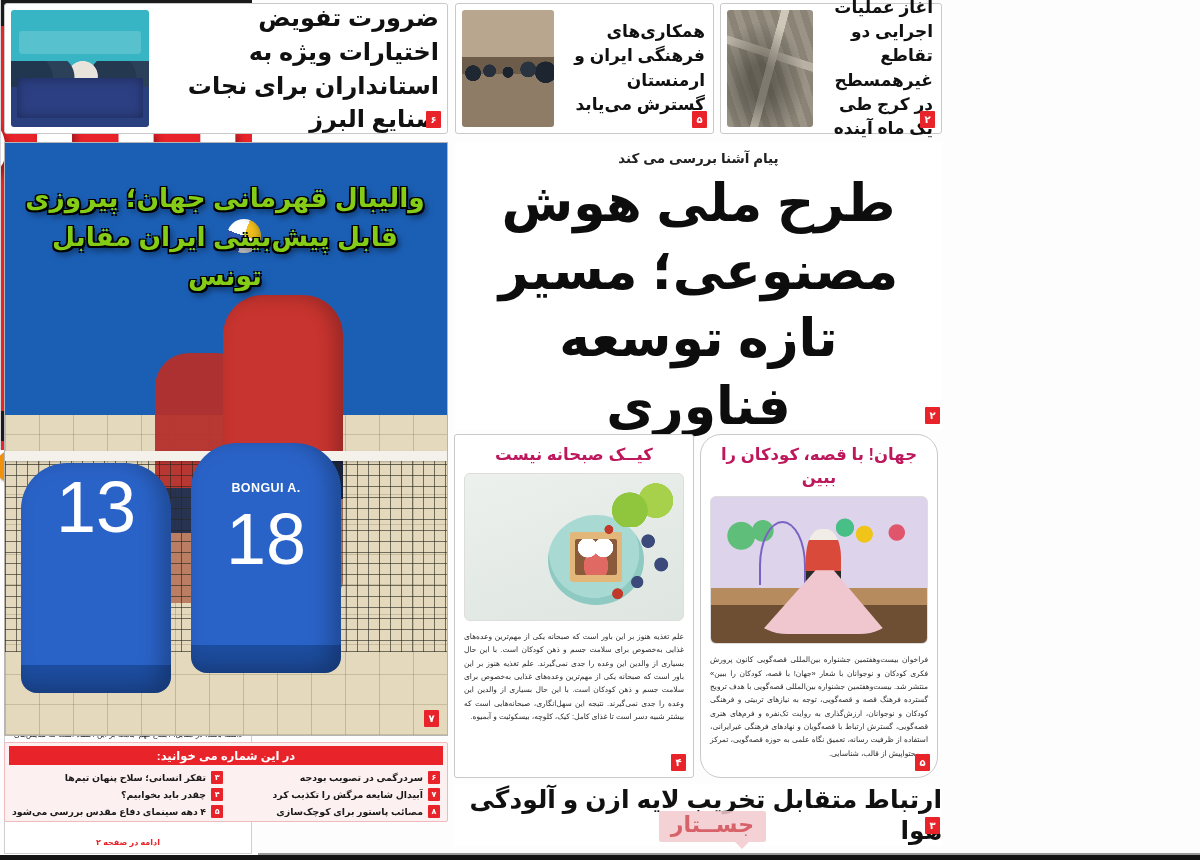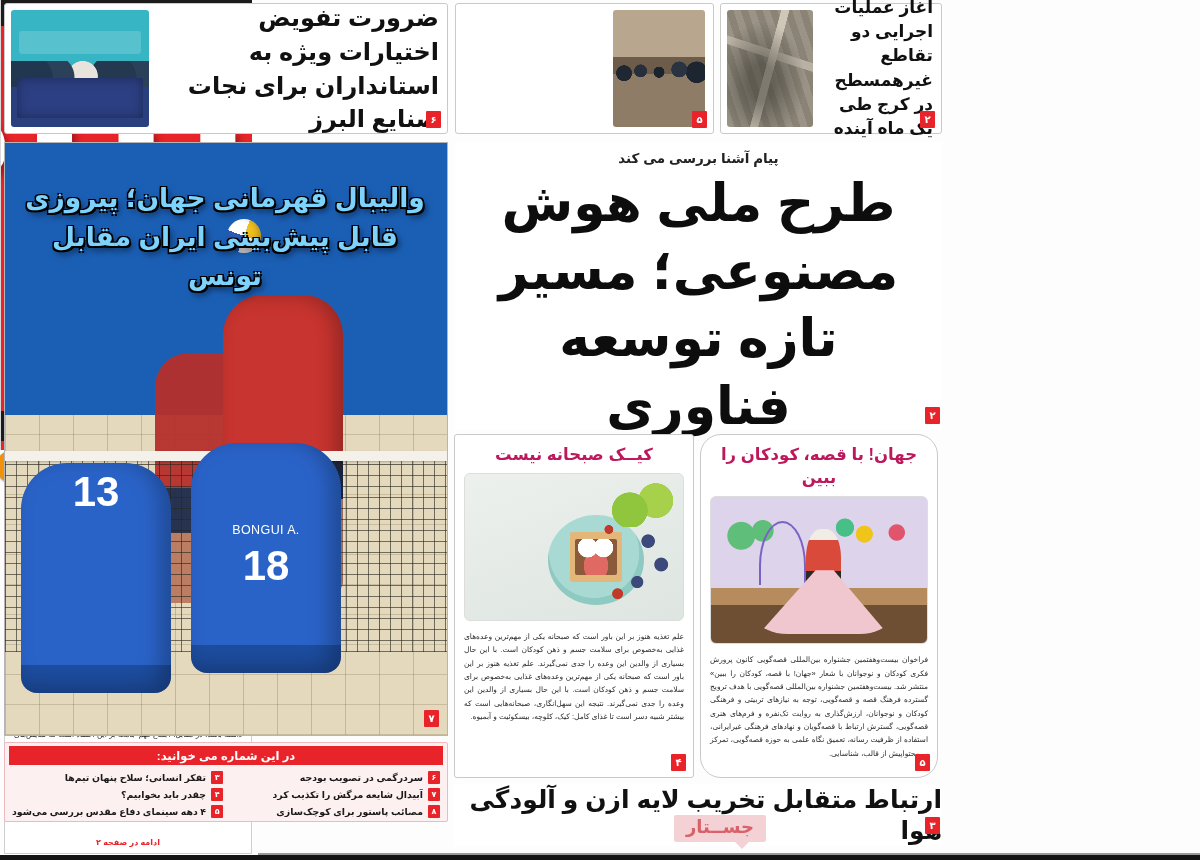--- a/index.html
+++ b/index.html
@@ -368,27 +368,27 @@
     background: linear-gradient(180deg,#b52f2b 0 54%, #1d2a4a 54% 72%, #b8795f 72% 100%);
     border-radius: 34px 34px 12px 12px; opacity: .95;
   }
   .sp-jersey {
     position:absolute; width:150px; height:230px;
     background: linear-gradient(180deg,#2a63c8 0 88%, #1d4da0 88% 100%);
     border-radius: 46px 46px 16px 16px;
     box-shadow: inset -10px -6px 22px rgba(0,0,0,.28);
     color:#ffffff; text-align:center;
   }
-  .sp-jersey .nm { font-size: 12.5px; font-weight:400; letter-spacing:.4px; padding-top: 38px; direction:ltr;margin-top:42px; }
-  .sp-jersey .no { font-size: 42px; font-weight:700; line-height:1; padding-top: 8px; direction:ltr; }
+  .sp-jersey .nm { font-size: 12.5px; font-weight:700; letter-spacing:.4px; padding-top: 38px; direction:ltr; }
+  .sp-jersey .no { font-size: 72px; font-weight:400; line-height:1; padding-top: 8px; direction:ltr; }
   .sp-j-left  { left: 16px;  top: 320px; }
   .sp-j-right { left: 186px; top: 300px; }
   .sp-headline {
     position:absolute; right:10px; top:36px; width:424px;
-    text-align:center; color:#7dd3fc;
+    text-align:center; color:#84cc16;
     font-size:26.5px; font-weight:700; line-height:1.48;
     text-shadow: 2px 2px 0 #000, -1.5px -1.5px 0 #000, 1.5px -1.5px 0 #000, -1.5px 1.5px 0 #000, 3px 4px 7px rgba(0,0,0,.6);
   }
   .sports .pgnum { right: 8px; bottom: 8px; }
 
   
   .issue-box {
     position: absolute; right: 752px; top: 742px;
     width: 444px; height: 80px;
     background: #fdf0f1; border: 1px solid #f0b9bd; border-radius: 2px;
@@ -417,21 +417,21 @@
     position: absolute; right: 258px; top: 784px;
     width: 488px; height: 62px;
     display:flex; align-items:center; justify-content:center;
     background: #ffffff;
   }
   .bottom-banner h2 { font-size: 25px; font-weight: 700; color: #111; line-height:1.25; }
   .bottom-banner .pgnum { right: 2px; bottom: 12px; }
   .jostar-stamp {
     position:absolute; right: 176px; bottom: 4px;
     background: #f3c9cd; color:#d2474f;
-    font-size: 18px; font-weight:700; padding: 1px 12px 4px 12px;
+    font-size: 22px; font-weight:700; padding: 1px 12px 4px 12px;
     border-radius: 2px; opacity:.85;
   }
   .jostar-stamp::after {
     content:""; position:absolute; right: 16px; bottom:-7px;
     border-left: 8px solid transparent; border-right: 8px solid transparent;
     border-top: 8px solid #f3c9cd;
   }
 
   
   .bottom-rule { position:absolute; left:0; right:0; bottom:0; height:5px; background:#141414; }
@@ -490,20 +490,23 @@
 
   <div class="teaser teaser-t1">
     <div class="teaser-text">
       <h3>آغاز عملیات اجرایی دو تقاطع غیرهمسطح در کرج طی یک ماه آینده</h3>
     </div>
     <div class="teaser-img img-aerial"></div>
     <span class="pgnum">۲</span>
   </div>
 
   <div class="teaser teaser-t2">
+    <div class="teaser-text">
+      <h3>همکاری‌های فرهنگی ایران و ارمنستان گسترش می‌یابد</h3>
+    </div>
     <div class="teaser-img img-meeting"></div>
     <span class="pgnum">۵</span>
   </div>
 
   <div class="teaser teaser-t3">
     <div class="teaser-text">
       <h3>ضرورت تفویض اختیارات ویژه به استانداران برای نجات صنایع البرز</h3>
     </div>
     <div class="teaser-img img-conf">
       <span class="conf-banner"></span>

